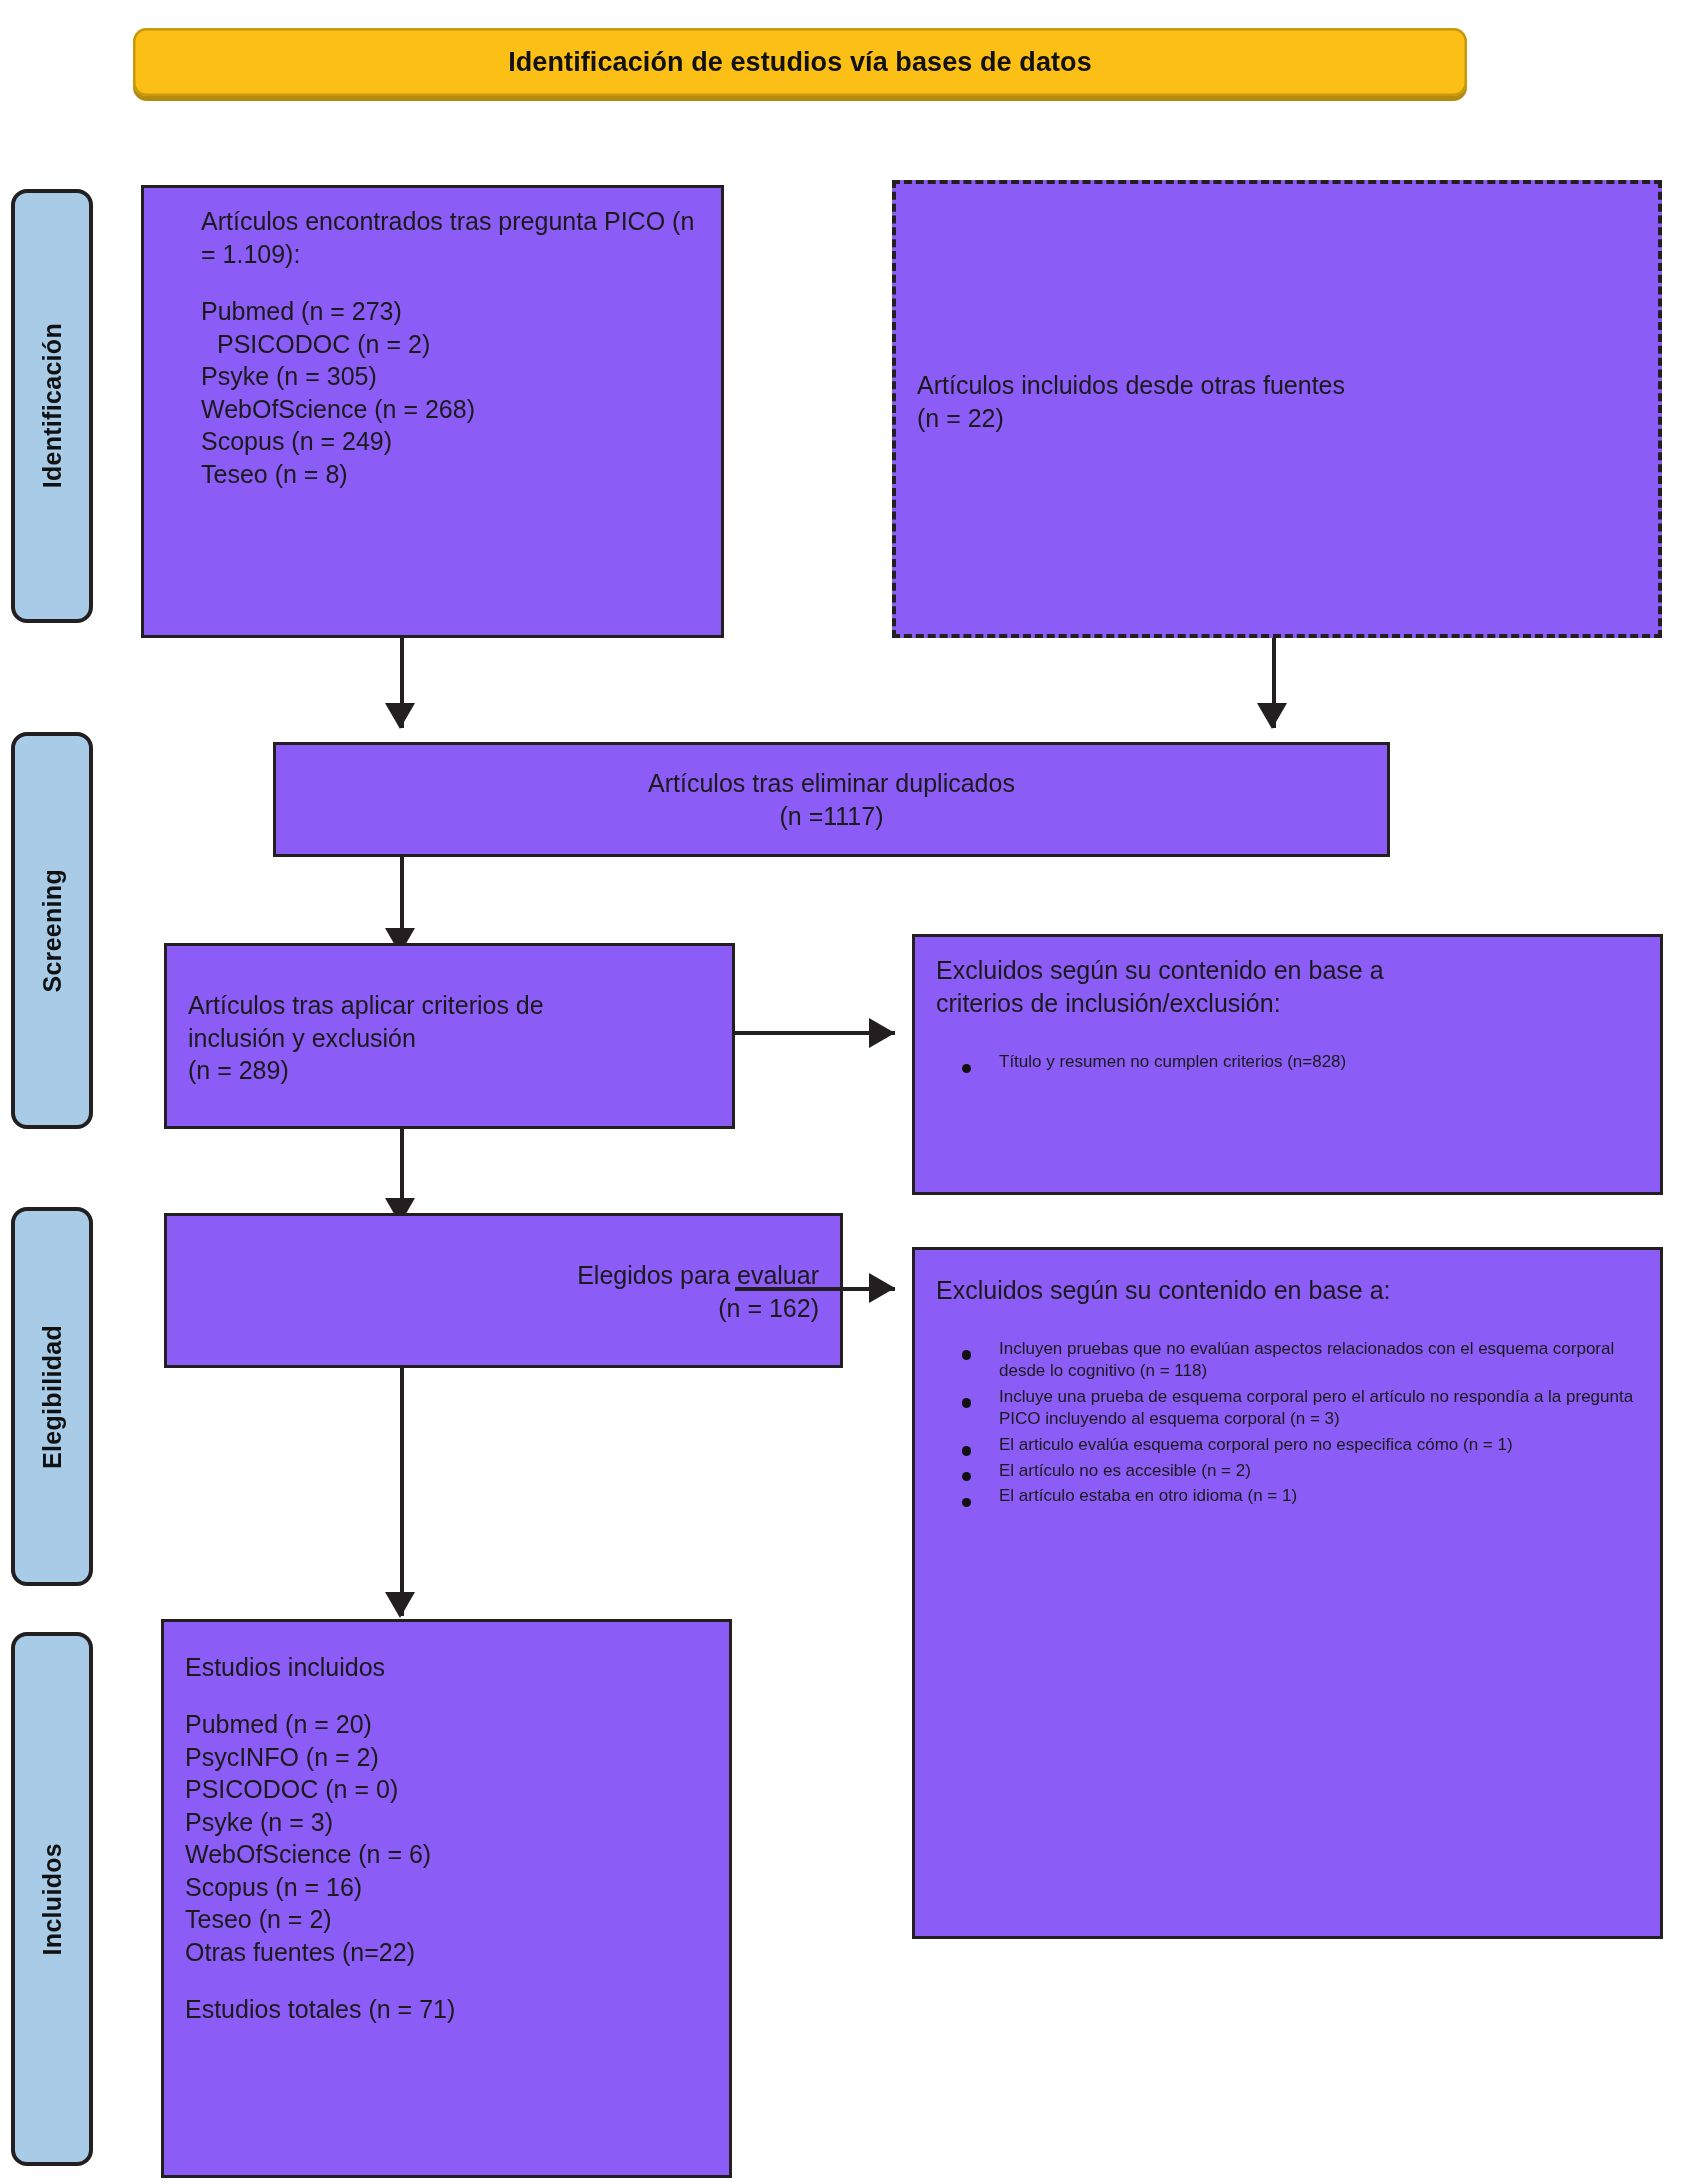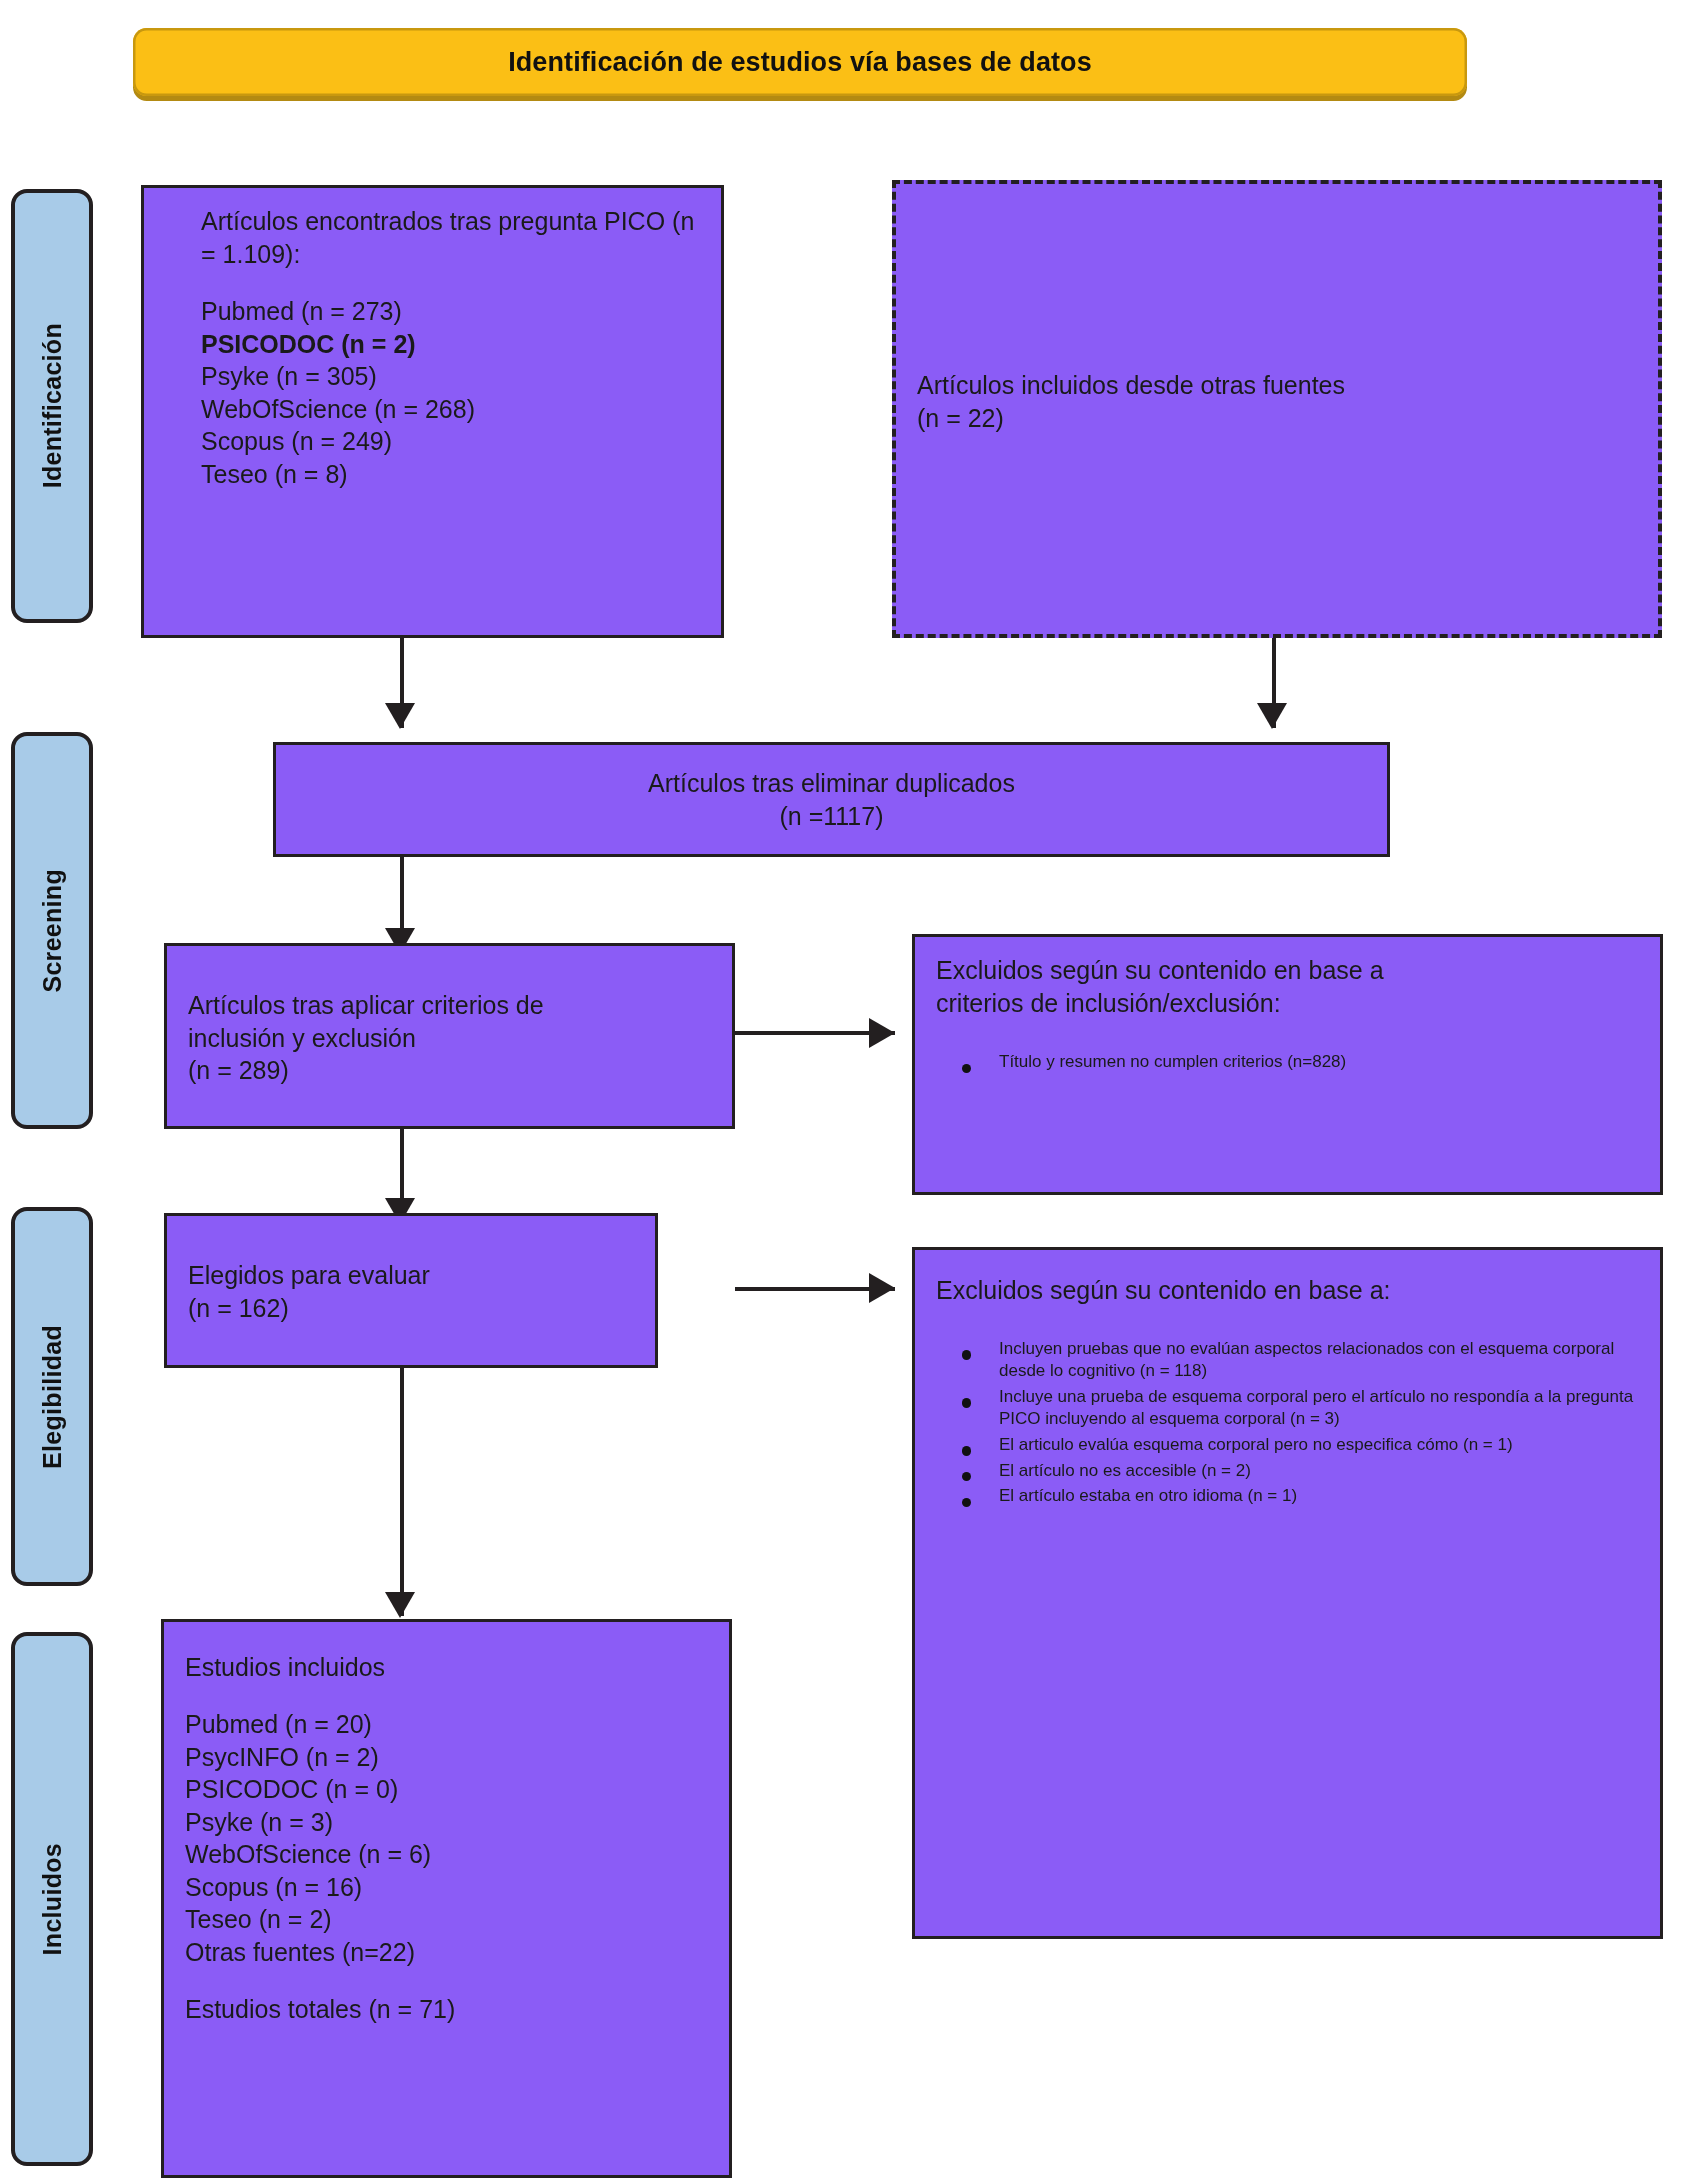--- a/index.html
+++ b/index.html
@@ -105,21 +105,21 @@
     <span class="rail-label">Elegibilidad</span>
   </div>
   <div class="rail" style="top:1632px; height:534px;">
     <span class="rail-label">Incluidos</span>
   </div>
 
   <div class="box" style="left:141px; top:185px; width:583px; height:453px;">
     <p style="margin-left:36px;">Artículos encontrados tras pregunta PICO (n = 1.109):</p>
     <div class="spacer"></div>
     <p style="margin-left:36px;">Pubmed (n = 273)</p>
-    <p style="margin-left:36px;font-weight:bold;">PSICODOC (n = 2)</p>
+    <p style="margin-left:52px;">PSICODOC (n = 2)</p>
     <p style="margin-left:36px;">Psyke (n = 305)</p>
     <p style="margin-left:36px;">WebOfScience (n = 268)</p>
     <p style="margin-left:36px;">Scopus (n = 249)</p>
     <p style="margin-left:36px;">Teseo (n = 8)</p>
   </div>
 
   <div class="box dashed" style="left:892px; top:180px; width:770px; height:458px;">
     <p style="margin-top:168px;">Artículos incluidos desde otras fuentes</p>
     <p>(n = 22)</p>
   </div>
@@ -150,21 +150,21 @@
     <p>Excluidos según su contenido en base a</p>
     <p>criterios de inclusión/exclusión:</p>
     <ul class="bullets">
       <li>Título y resumen no cumplen criterios (n=828)</li>
     </ul>
   </div>
 
   <div class="vline" style="left:400px; top:1129px; height:93px;"></div>
   <div class="arrow-down" style="left:385px; top:1198px;"></div>
 
-  <div class="box" style="left:164px; top:1213px; width:494px; height:155px;">
+  <div class="box" style="left:164px; top:1213px; width:679px; height:155px;text-align:right;">
     <p style="margin-top:26px;">Elegidos para evaluar</p>
     <p>(n = 162)</p>
   </div>
 
   <div class="hline" style="left:735px; top:1287px; width:160px;"></div>
   <div class="arrow-right" style="left:869px; top:1273px;"></div>
 
   <div class="box" style="left:912px; top:1247px; width:751px; height:692px;">
     <p style="margin-top:6.2px;">Excluidos según su contenido en base a:</p>
     <ul class="bullets">

